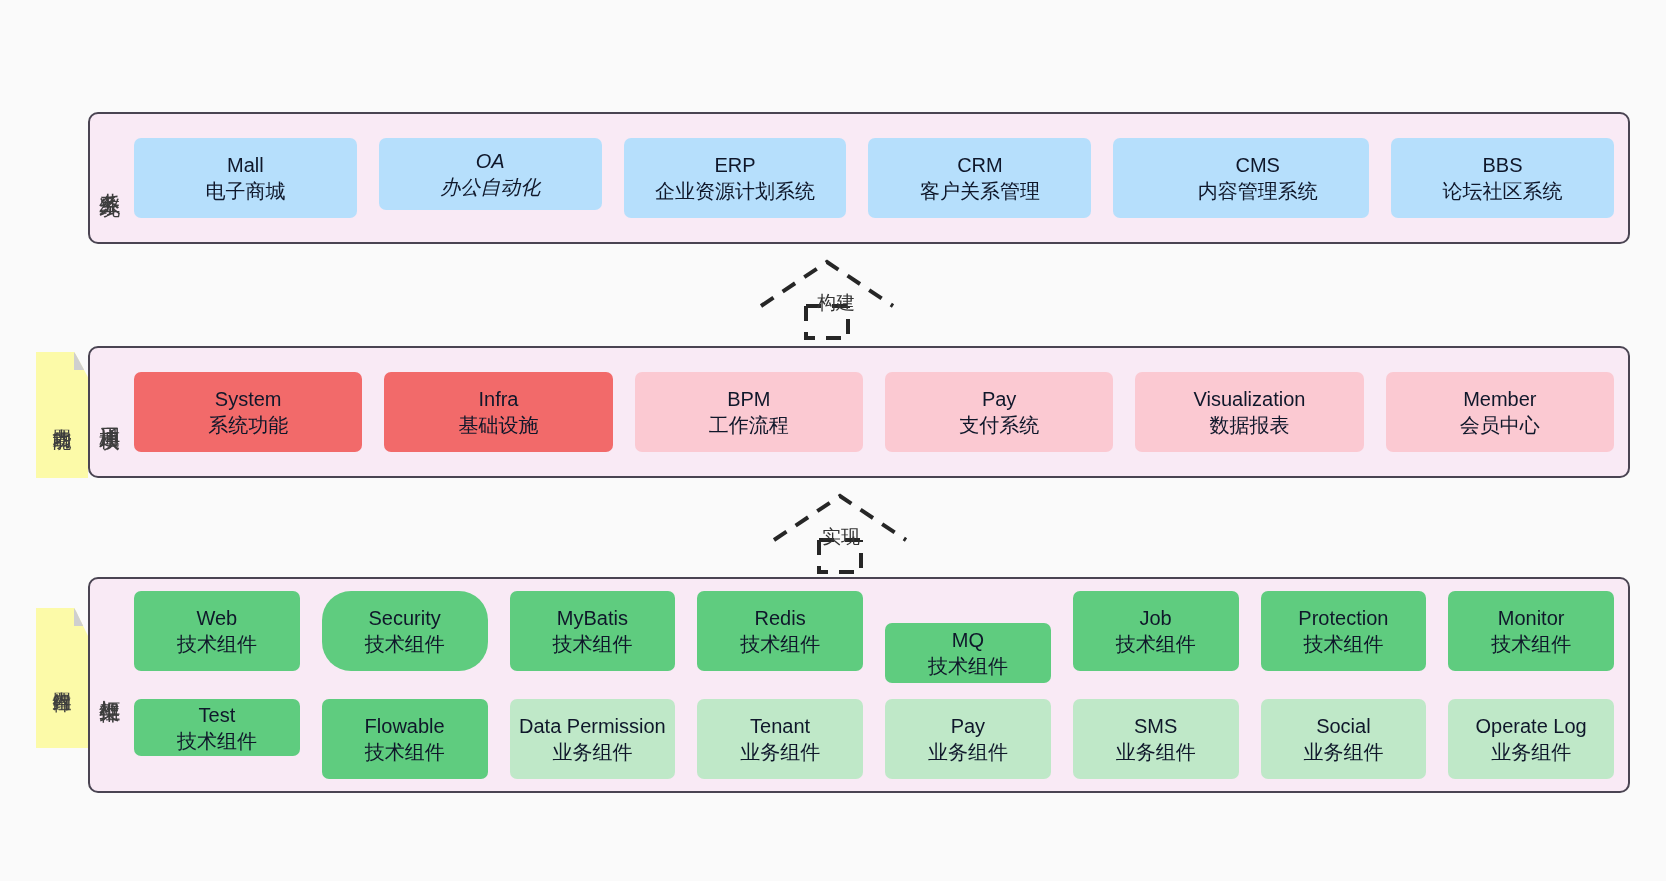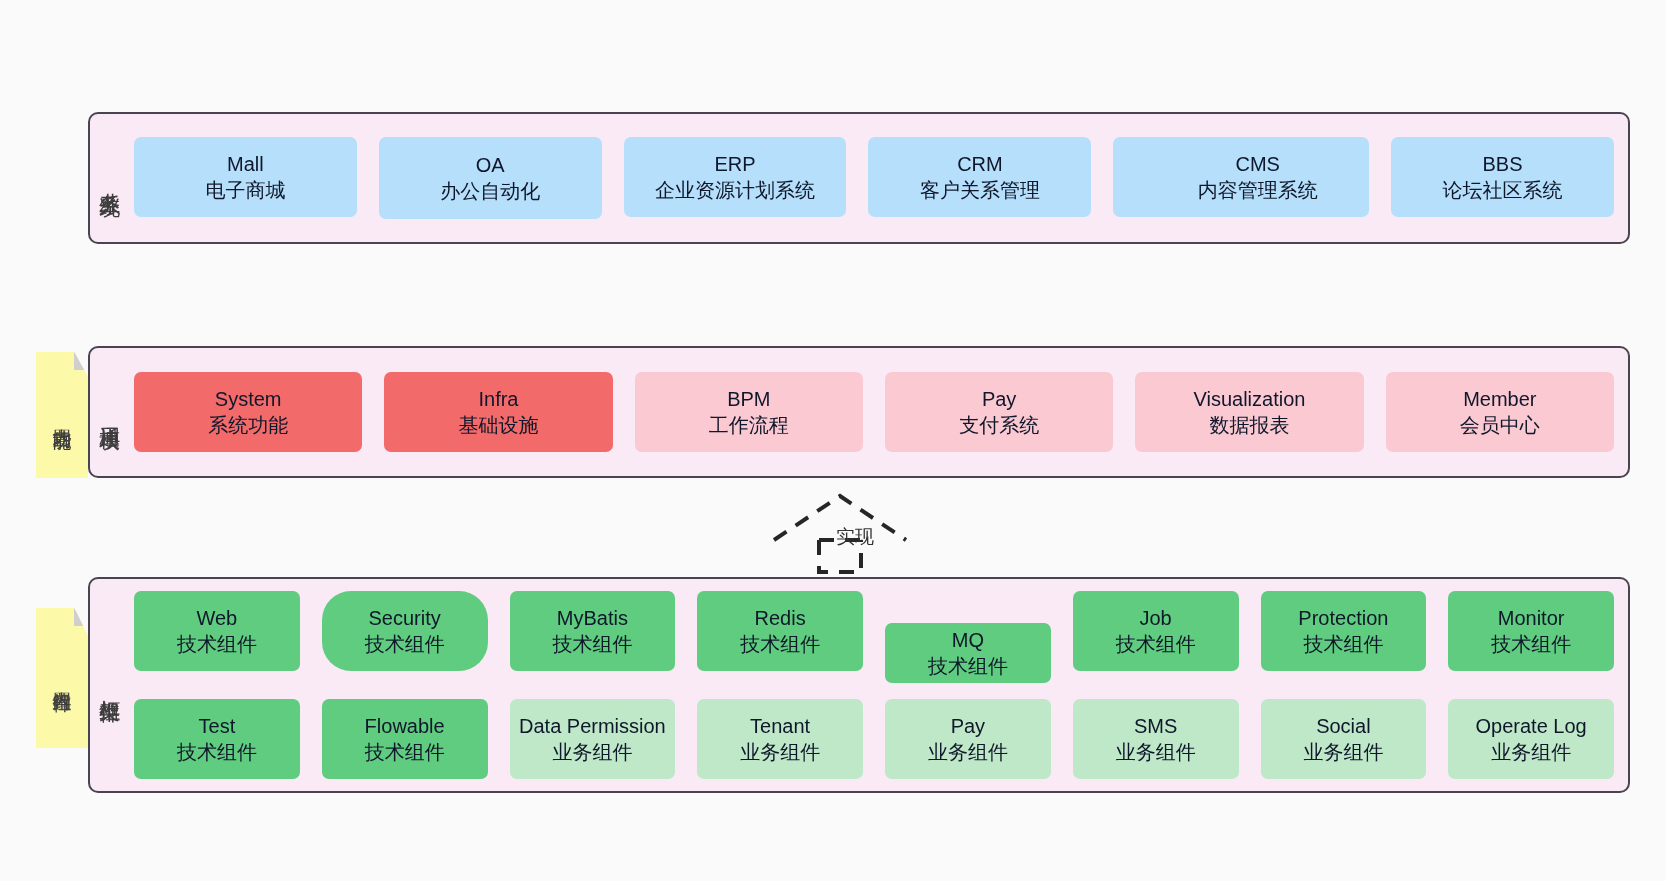--- a/index.html
+++ b/index.html
@@ -121,21 +121,21 @@
 <div class="canvas">
 
   <div class="layer" id="layer-business" style="left:88px;top:112px;width:1542px;height:132px;">
     <div class="layer-title">业务系统</div>
     <div class="layer-body">
       <div class="row" id="row-business">
           <div class="card blue" style="height: 80px;">
             <div class="l1">Mall</div>
             <div class="l2">电子商城</div>
           </div>
-          <div class="card blue" style="height: 82px;">
+          <div class="card blue" style="height: 72px; font-style: italic;">
             <div class="l1">OA</div>
             <div class="l2">办公自动化</div>
           </div>
           <div class="card blue" style="height: 80px;">
             <div class="l1">ERP</div>
             <div class="l2">企业资源计划系统</div>
           </div>
           <div class="card blue" style="height: 80px;">
             <div class="l1">CRM</div>
             <div class="l2">客户关系管理</div>
@@ -145,20 +145,28 @@
             <div class="l2">内容管理系统</div>
           </div>
           <div class="card blue" style="height: 80px;">
             <div class="l1">BBS</div>
             <div class="l2">论坛社区系统</div>
           </div>
         </div>
     </div>
   </div>
 
+  <div class="genarrow" style="left:759px;top:258px;width:136px;height:82px;">
+    <svg width="136" height="82" viewBox="0 0 136 82" aria-hidden="true">
+      <path d="M 2 48 L 68 4 L 134 48" fill="none" stroke="#262626" stroke-width="4" stroke-dasharray="15,11" stroke-linecap="butt"></path>
+      <path d="M 47 48 L 47 80 L 89 80 L 89 48" fill="none" stroke="#262626" stroke-width="4" stroke-dasharray="15,11" stroke-linecap="butt"></path>
+      <path d="M 47 48 L 89 48" fill="none" stroke="#262626" stroke-width="4" stroke-dasharray="15,11" stroke-linecap="butt"></path>
+    </svg>
+    <span class="lbl" style="left:58px;top:32px;">构建</span>
+  </div>
 
   <div class="note" style="left:36px;top:352px;height:126px;">
     <span class="fold"></span>
     <span>内置功能</span>
   </div>
 
   <div class="layer" id="layer-common" style="left:88px;top:346px;width:1542px;height:132px;">
     <div class="layer-title">通用模块</div>
     <div class="layer-body">
       <div class="row" id="row-common">
@@ -189,21 +197,21 @@
         </div>
     </div>
   </div>
 
   <div class="genarrow" style="left:772px;top:492px;width:136px;height:82px;">
     <svg width="136" height="82" viewBox="0 0 136 82" aria-hidden="true">
       <path d="M 2 48 L 68 4 L 134 48" fill="none" stroke="#262626" stroke-width="4" stroke-dasharray="15,11" stroke-linecap="butt"></path>
       <path d="M 47 48 L 47 80 L 89 80 L 89 48" fill="none" stroke="#262626" stroke-width="4" stroke-dasharray="15,11" stroke-linecap="butt"></path>
       <path d="M 47 48 L 89 48" fill="none" stroke="#262626" stroke-width="4" stroke-dasharray="15,11" stroke-linecap="butt"></path>
     </svg>
-    <span class="lbl" style="left:64px;top:32px;">实现</span>
+    <span class="lbl" style="left:50px;top:32px;">实现</span>
   </div>
 
   <div class="note" style="left:36px;top:608px;height:140px;">
     <span class="fold"></span>
     <span>内置组件</span>
   </div>
 
   <div class="layer" id="layer-framework" style="left:88px;top:577px;width:1542px;height:216px;">
     <div class="layer-title">框架组件</div>
     <div class="layer-body">
@@ -235,21 +243,21 @@
           <div class="card green" style="height: 80px;">
             <div class="l1">Protection</div>
             <div class="l2">技术组件</div>
           </div>
           <div class="card green" style="height: 80px;">
             <div class="l1">Monitor</div>
             <div class="l2">技术组件</div>
           </div>
         </div>
       <div class="row" id="row-fw2">
-          <div class="card green" style="height: 80px;">
+          <div class="card green" style="height: 57px;">
             <div class="l1">Test</div>
             <div class="l2">技术组件</div>
           </div>
           <div class="card green" style="height: 80px;">
             <div class="l1">Flowable</div>
             <div class="l2">技术组件</div>
           </div>
           <div class="card lgreen" style="height: 80px;">
             <div class="l1">Data Permission</div>
             <div class="l2">业务组件</div>

